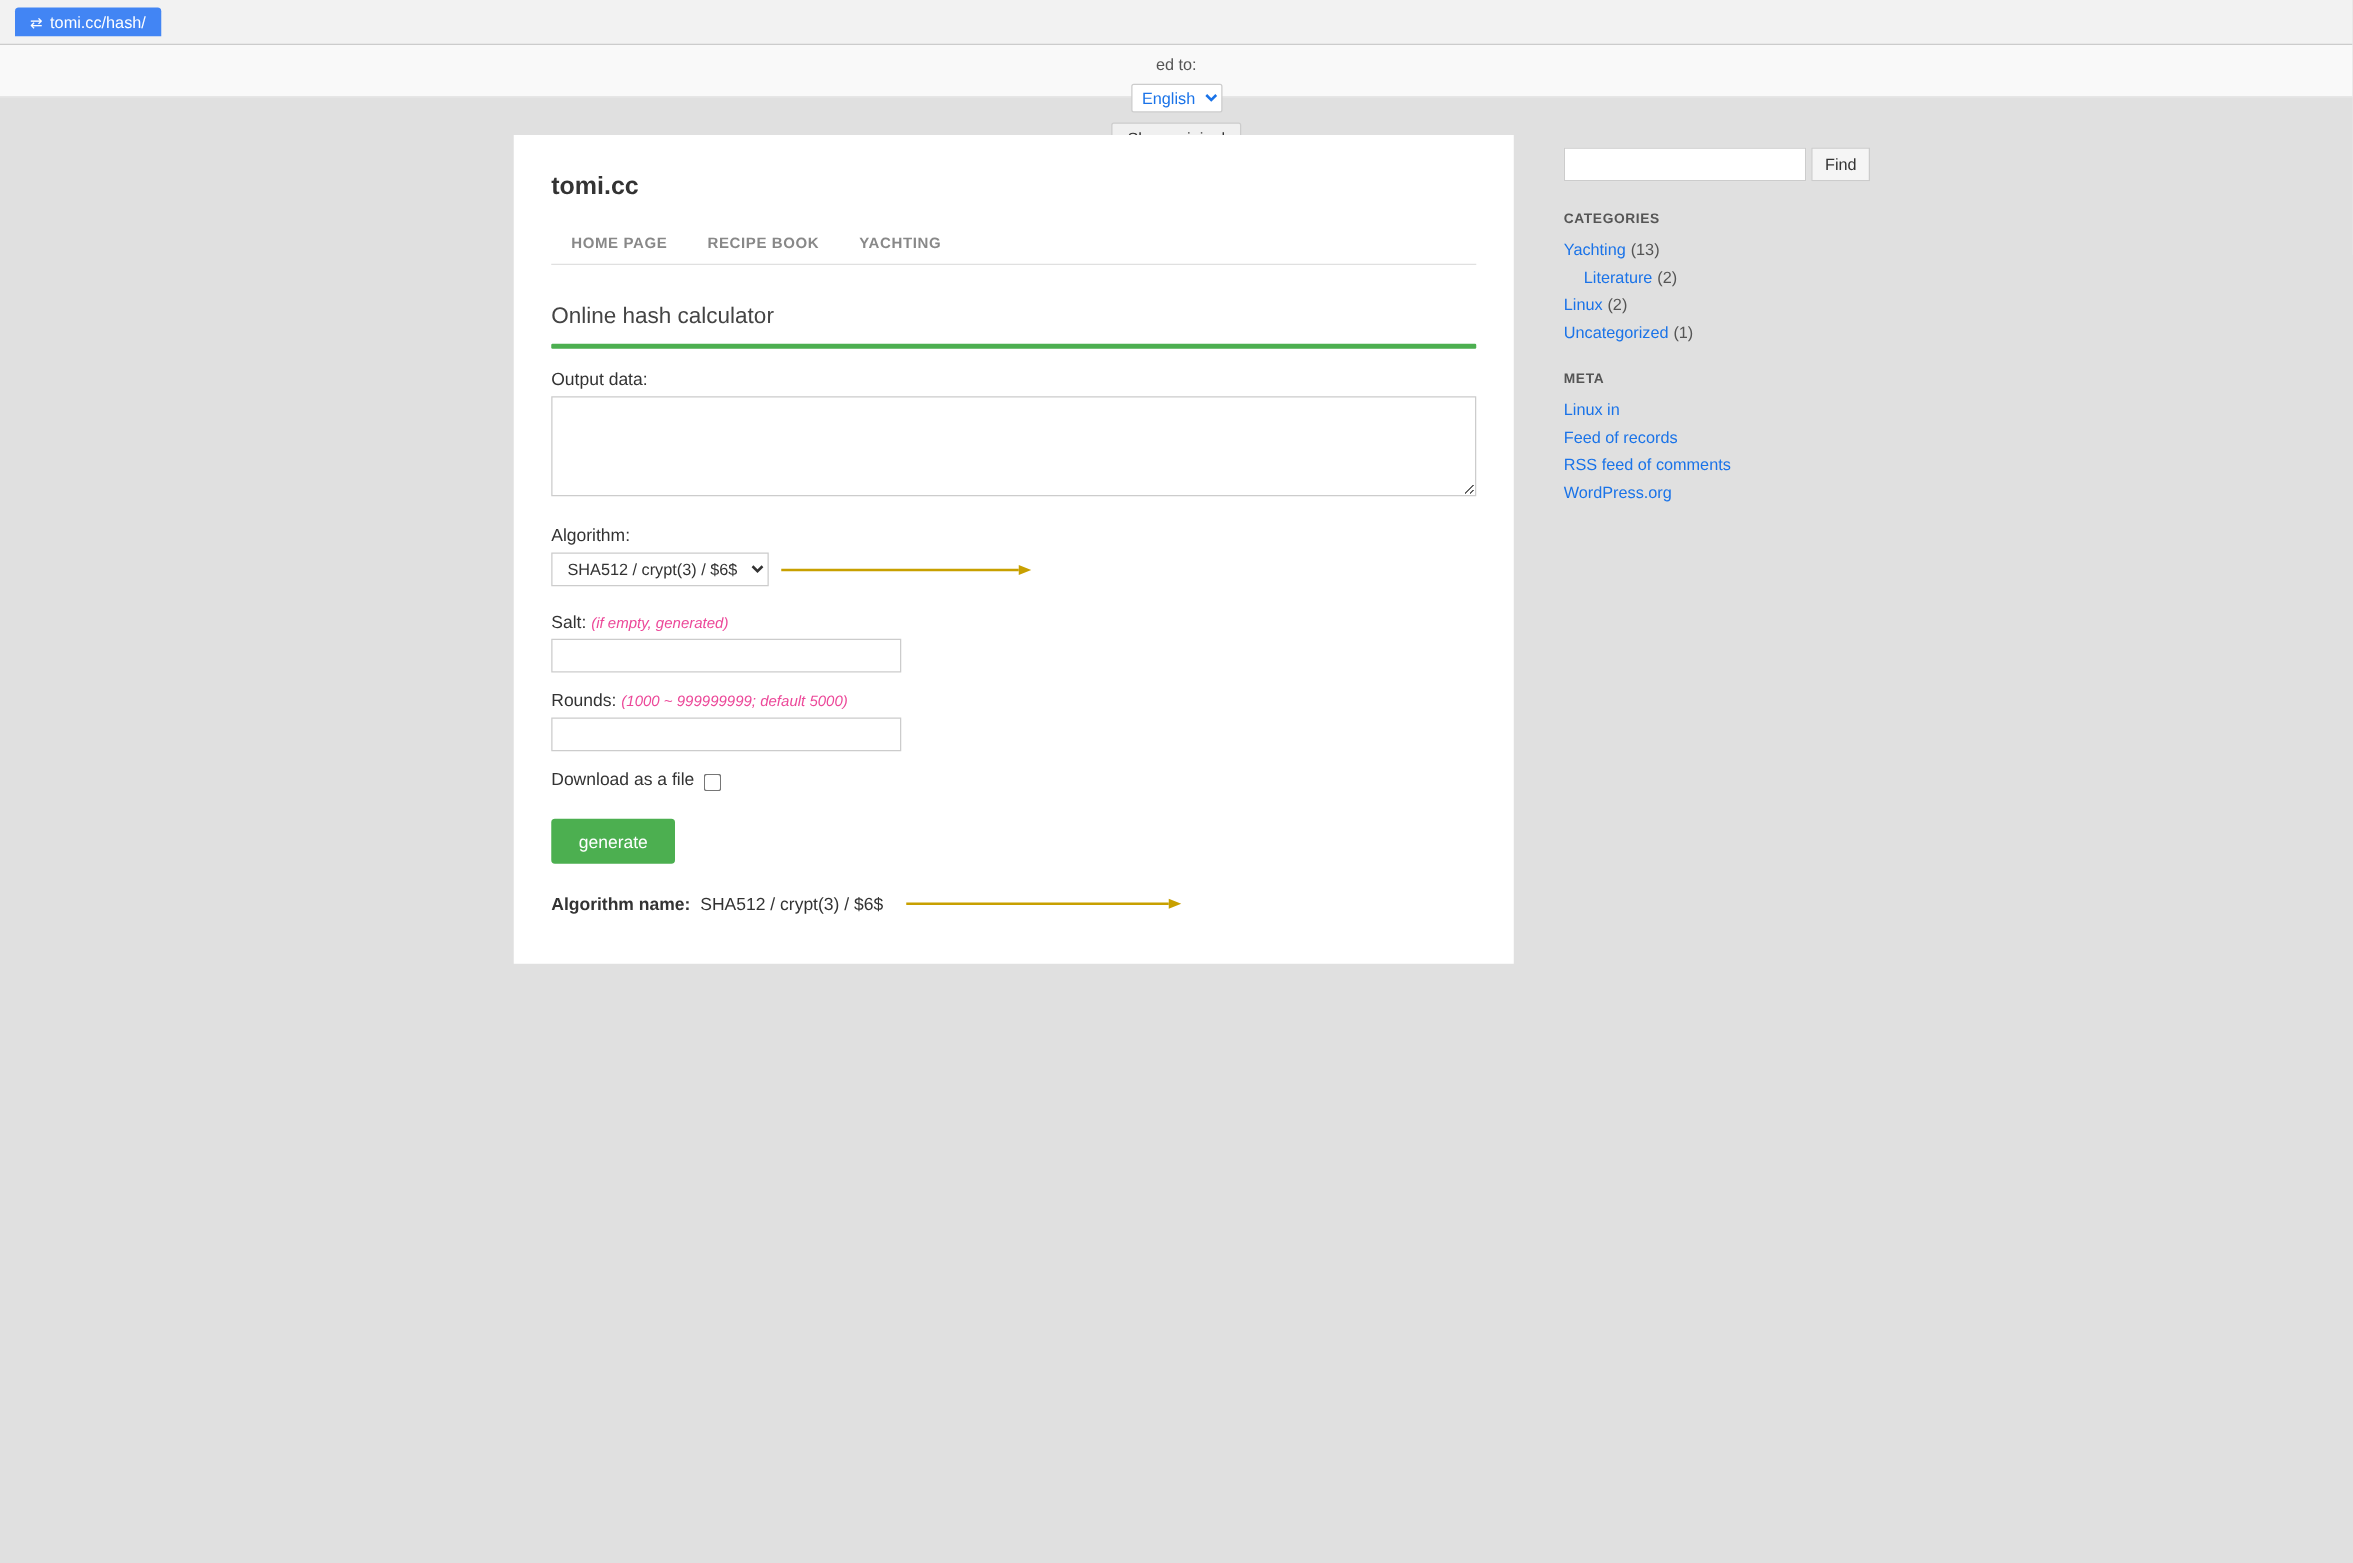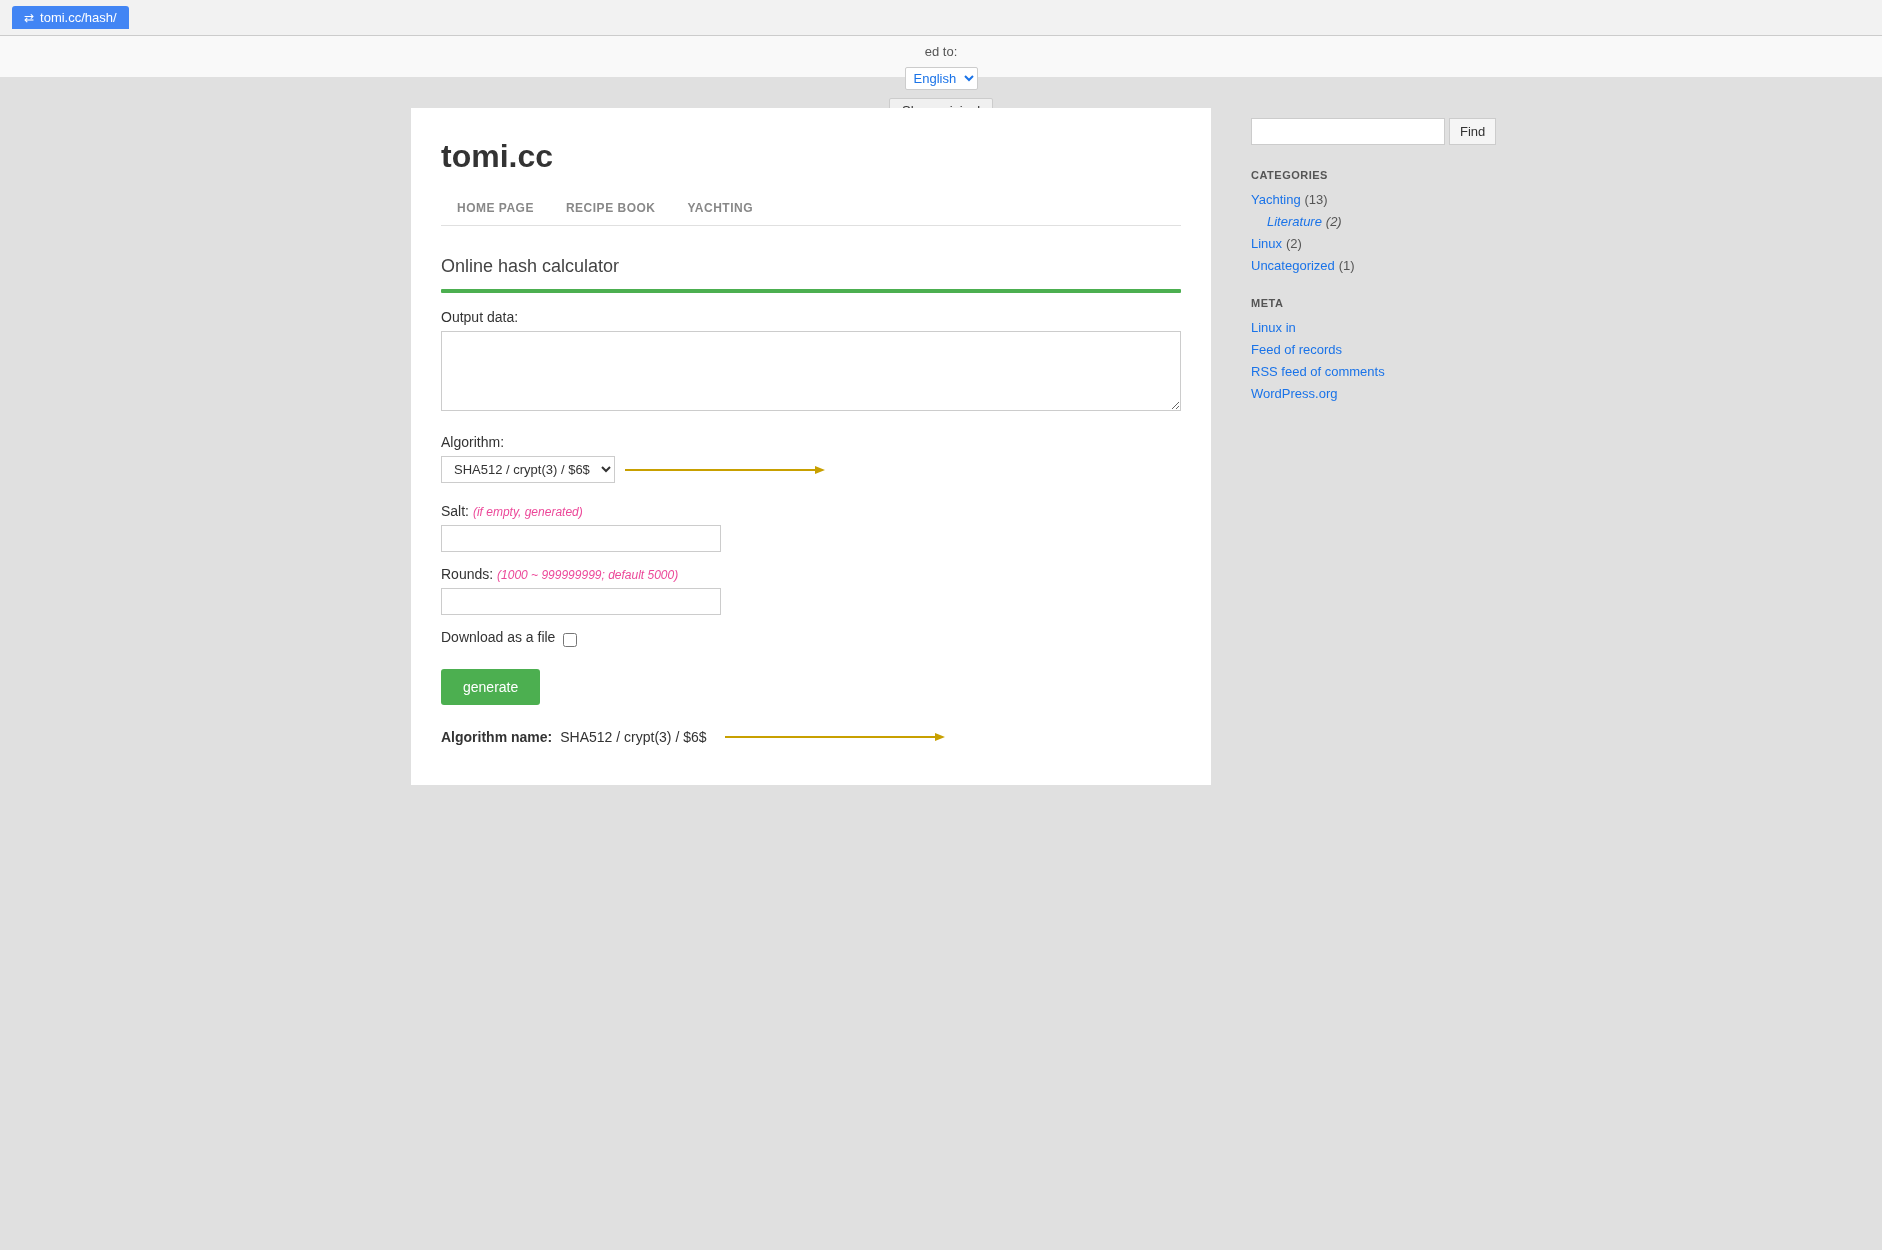--- a/index.html
+++ b/index.html
@@ -92,21 +92,21 @@
     }
 
     .sidebar {
       width: 220px;
       flex-shrink: 0;
       padding-top: 10px;
     }
 
     
     .site-title {
-      font-size: 32px;
+      font-size: 20px;
       font-weight: bold;
       color: #333;
       margin-bottom: 16px;
     }
 
     
     .site-nav {
       display: flex;
       gap: 0;
       border-bottom: 1px solid #e0e0e0;
@@ -282,21 +282,20 @@
     }
     .sidebar-count {
       color: #555;
       font-size: 13px;
     }
     .sidebar-cat-item {
       margin-bottom: 6px;
     }
     .sidebar-cat-item.indented {
       padding-left: 16px;
-      font-style: italic;
     }
     .sidebar-meta-section {
       margin-top: 24px;
     }
     .sidebar-meta-item {
       margin-bottom: 6px;
     }
   </style>
 </head>
 <body>

